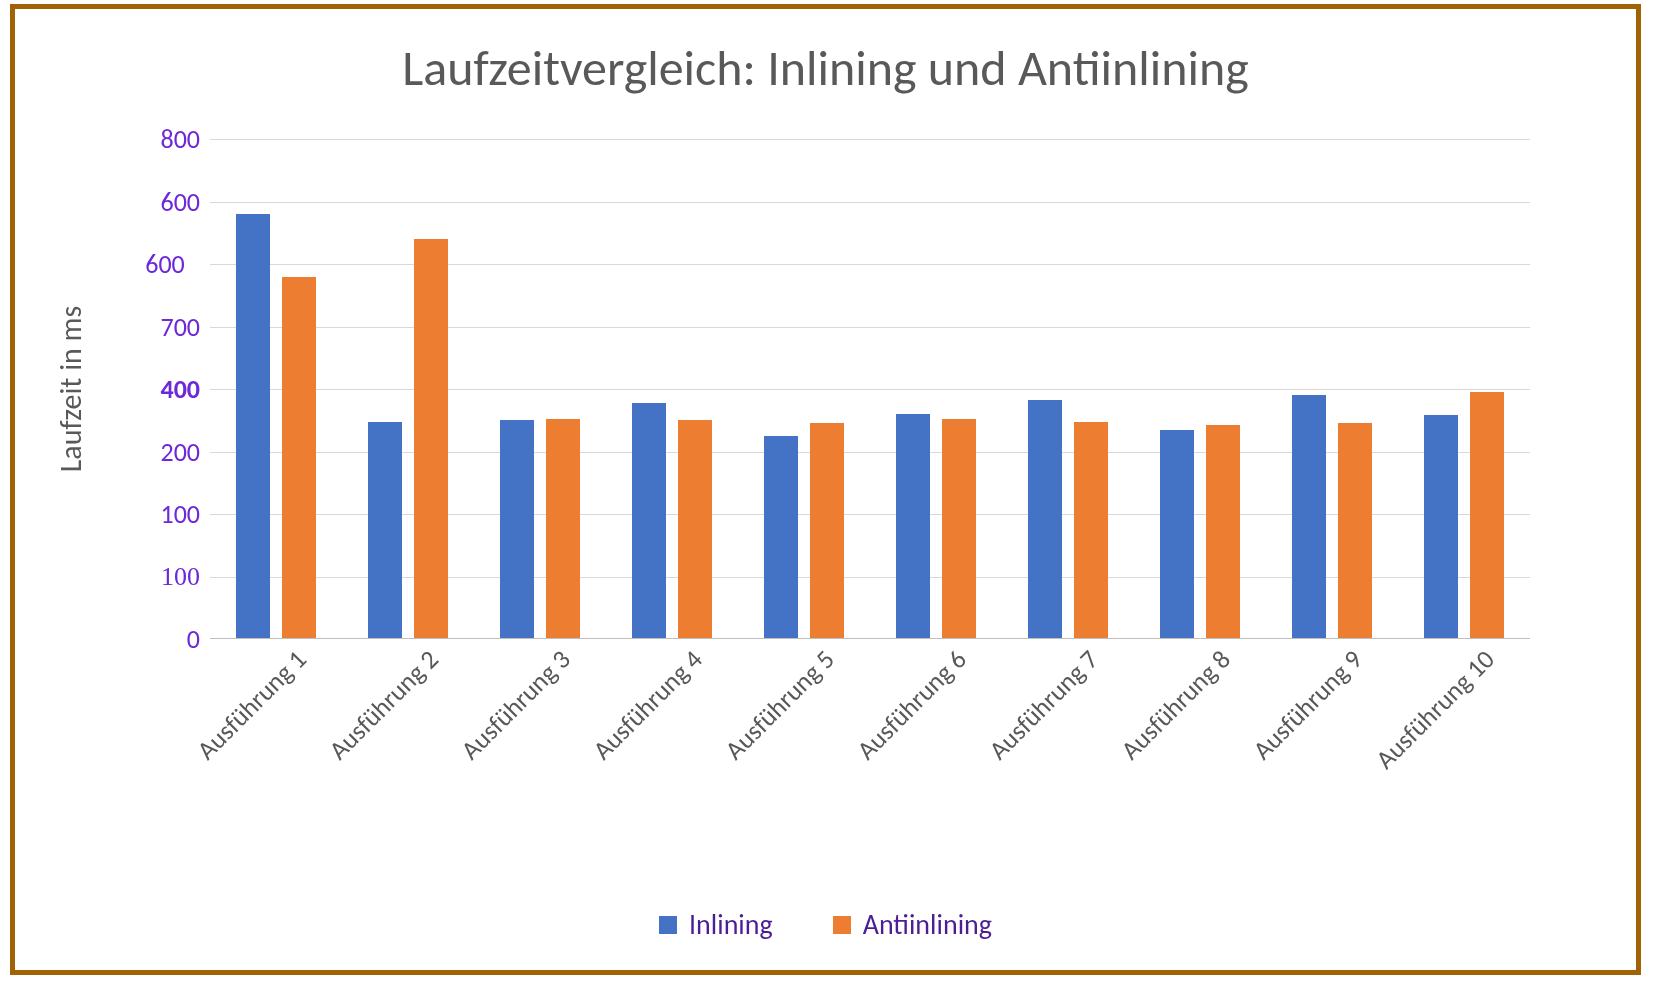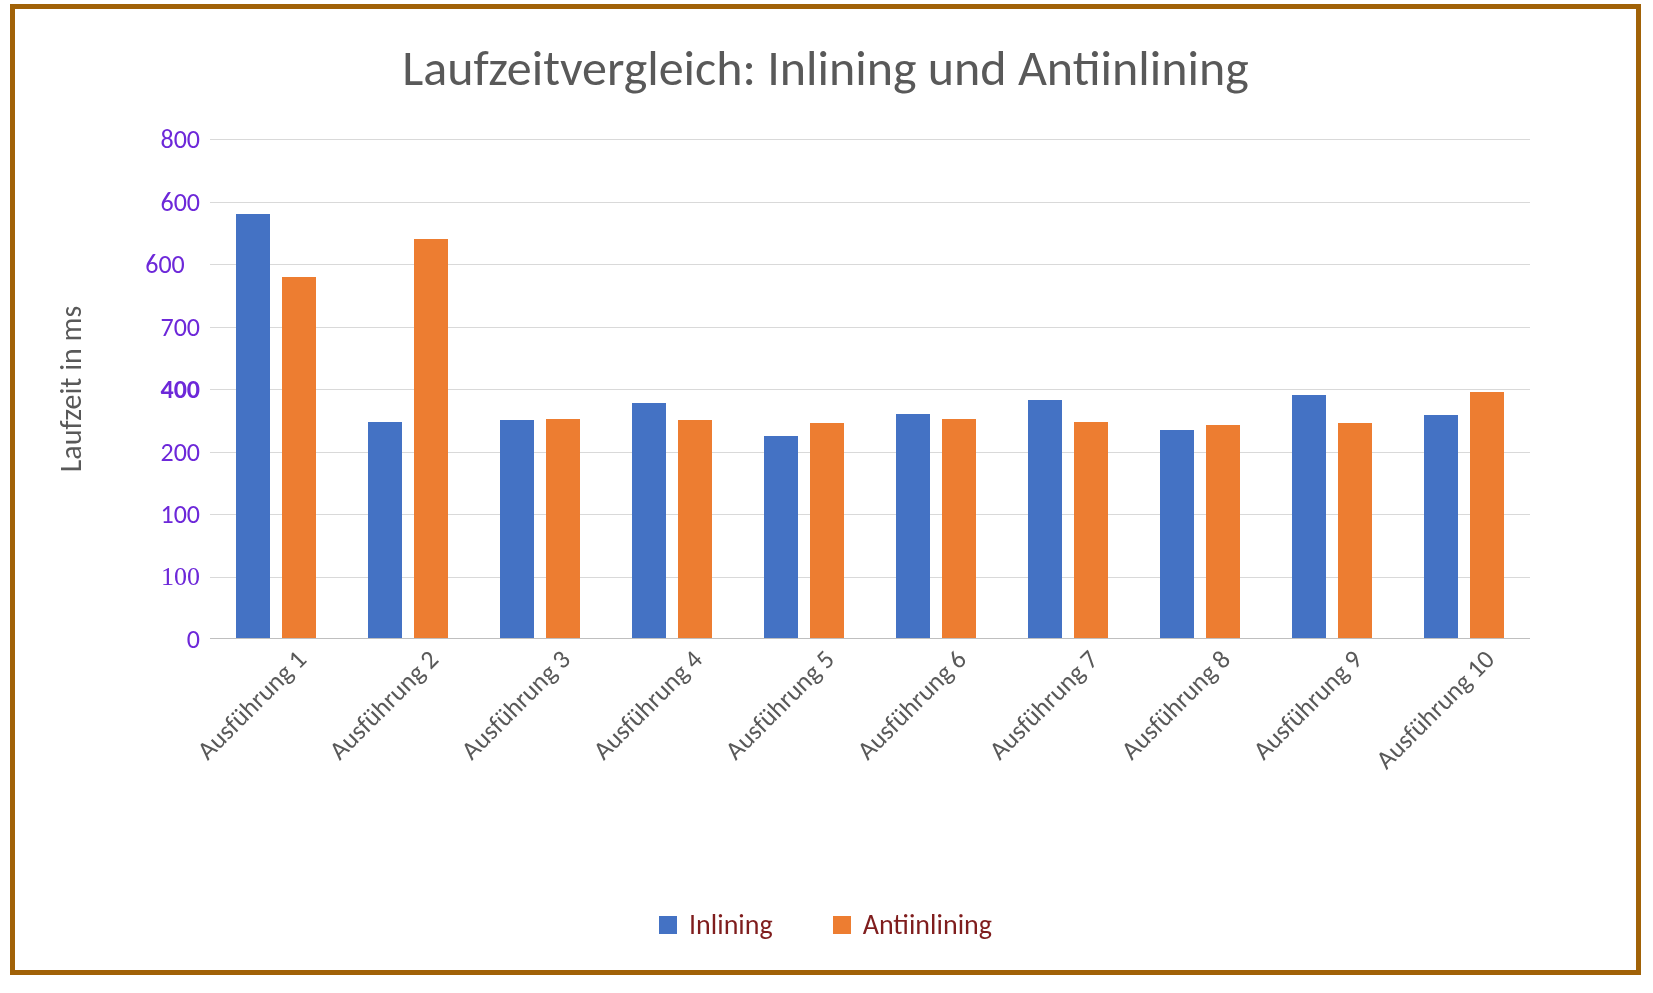--- a/index.html
+++ b/index.html
@@ -90,21 +90,21 @@
     transform: rotate(-45deg);
     padding-top: 6px;
   }
   .legend {
     position: absolute;
     left: 0;
     width: 100%;
     bottom: 28px;
     text-align: center;
     font-size: 28px;
-    color: #7f1d1d;
+    color: #4c1d95;
   }
   .legend-item {
     display: inline-flex;
     align-items: center;
     margin: 0 30px;
   }
   .legend-swatch {
     width: 18px;
     height: 18px;
     margin-right: 12px;

